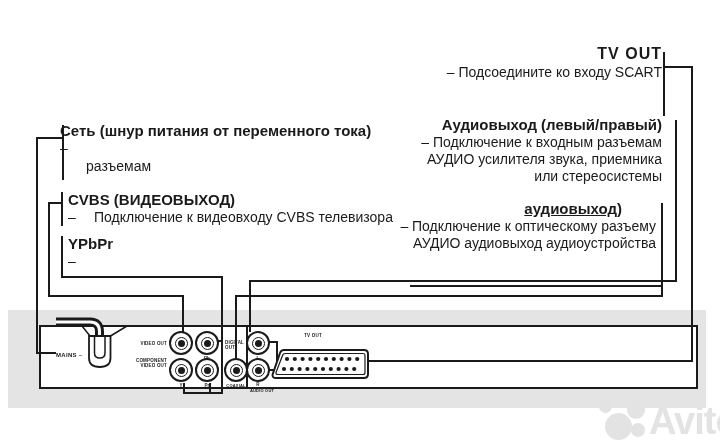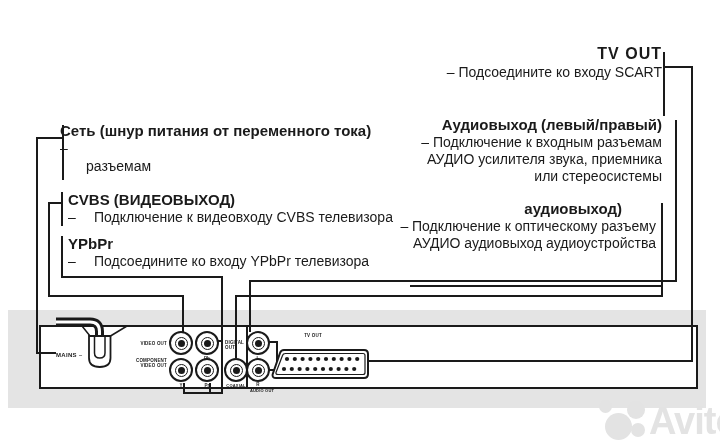--- a/index.html
+++ b/index.html
@@ -10,21 +10,21 @@
   .panel{position:absolute;left:39px;top:325px;width:659px;height:64px;background:#fff;
          border:2px solid #1a1a1a;box-sizing:border-box;}
   .callout{position:absolute;}
   .callout .hd{font-weight:bold;font-size:15px;line-height:19px;white-space:nowrap;}
   .callout .row{display:flex;font-size:14px;line-height:17.5px;}
   .callout .dash{width:26px;flex:none;}
   .r{text-align:right;}
   .r .hd{font-size:15px;}
   .r .bl{font-size:14px;line-height:17px;white-space:nowrap;}
   .tv .hd{font-size:16px;letter-spacing:1px;line-height:20px;}
-  .hd2-indent{padding-right:34px;}
+  .hd2-indent{padding-right:34px;text-decoration:underline;}
   .jack{position:absolute;width:24px;height:24px;border:2px solid #1a1a1a;border-radius:50%;
         background:#fff;box-sizing:border-box;display:flex;align-items:center;justify-content:center;}
   .jack-mid{width:13px;height:13px;border:1.5px solid #1a1a1a;border-radius:50%;box-sizing:border-box;
             display:flex;align-items:center;justify-content:center;background:#fff;}
   .jack-dot{width:7px;height:7px;background:#1a1a1a;border-radius:50%;}
   .plbl{position:absolute;font-size:4.5px;line-height:5px;color:#1a1a1a;font-weight:bold;
         letter-spacing:0.2px;white-space:nowrap;}
   .ctr{transform:translateX(-50%);}
   .mains-lbl{position:absolute;left:56px;top:352px;font-size:6px;font-weight:bold;letter-spacing:0.3px;}
   .wm{position:absolute;left:597px;top:398px;display:flex;align-items:center;}
@@ -190,21 +190,20 @@
     <div class="row">
       <span class="dash">–</span>
       <span>Подключение к видеовходу CVBS телевизора</span>
     </div>
   </div>
 
   <div class="callout" style="left:68px;top:234px;width:340px;">
     <div class="hd">YPbPr</div>
     <div class="row">
       <span class="dash">–</span>
-      <span>Подсоедините ко входу YPbPr телевизора</span>
     </div>
   </div>
 
   <div class="callout r" style="right:58px;top:115px;width:300px;">
     <div class="hd">Аудиовыход (левый/правый)</div>
     <div class="bl">– Подключение к входным разъемам</div>
     <div class="bl">АУДИО усилителя звука, приемника</div>
     <div class="bl">или стереосистемы</div>
   </div>
 

